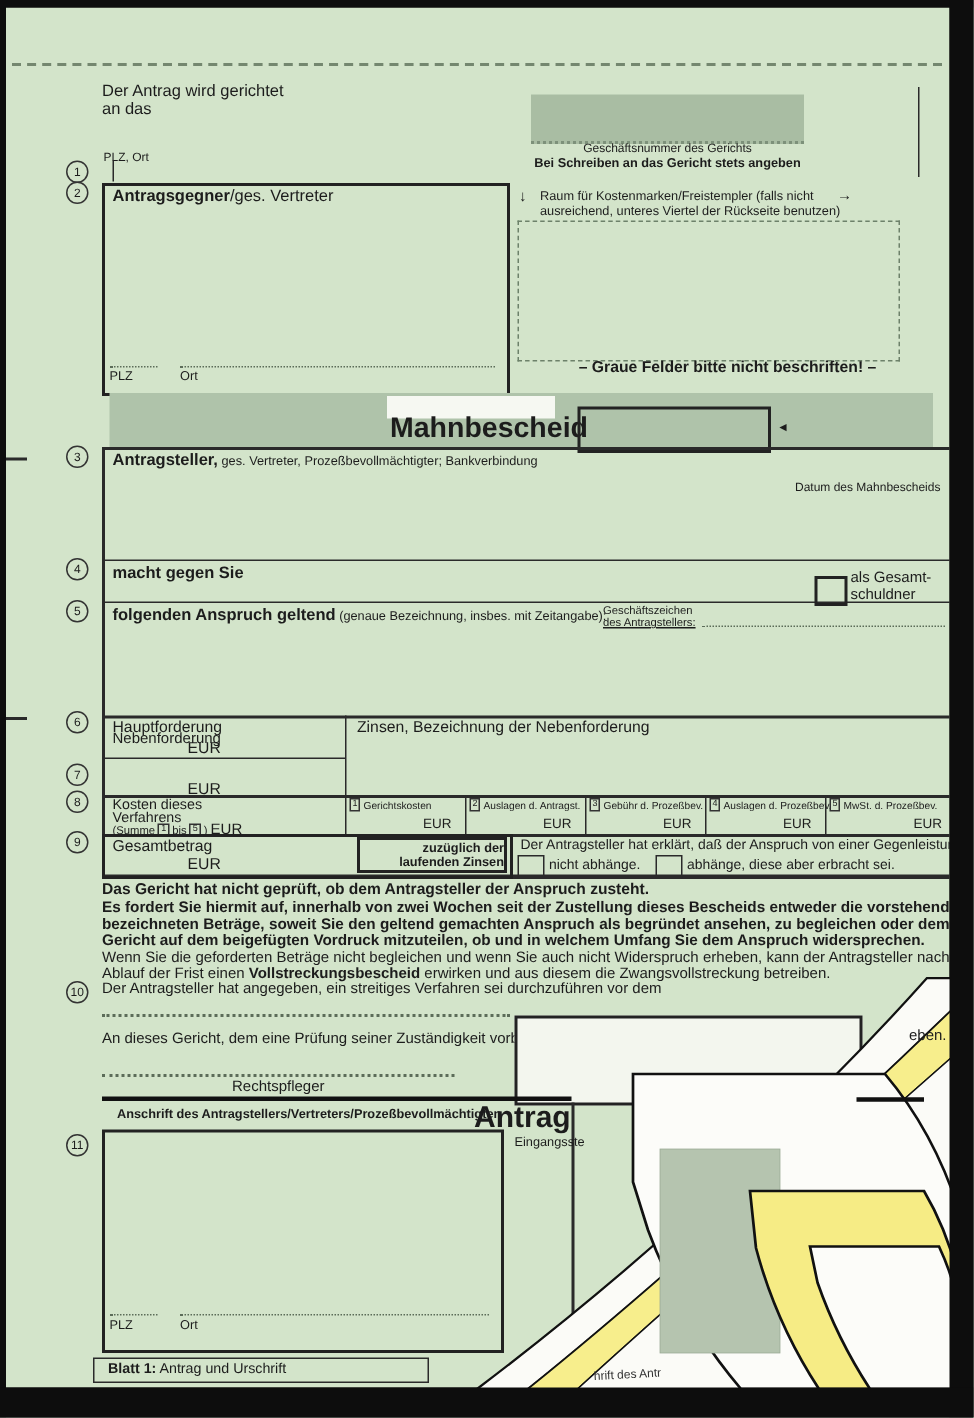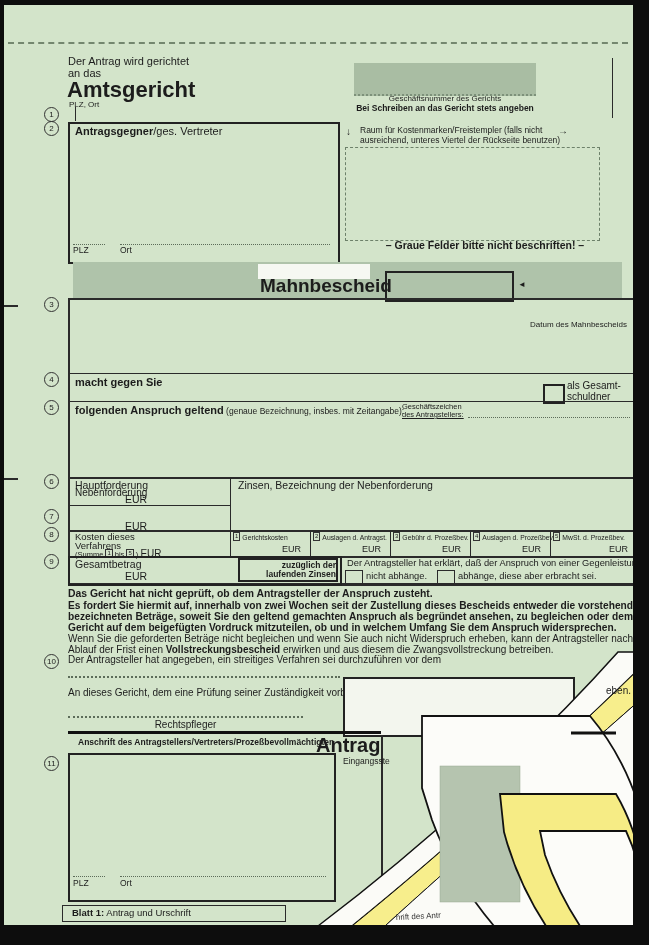--- a/index.html
+++ b/index.html
@@ -29,21 +29,20 @@
 </head>
 <body>
 
 <div class="page">
   <div class="sheet"></div>
 
   <div class="t" style="left:8px;top:42px;width:620px;border-top:2px dashed #74876f;height:0;"></div>
 
   <div class="t" style="left:68px;top:56px;font-size:11px;">Der Antrag wird gerichtet</div>
   <div class="t" style="left:68px;top:68px;font-size:11px;">an das</div>
-  <div class="t b" style="left:67px;top:78px;font-size:22px;">Amtsgericht</div>
   <div class="t" style="left:69px;top:101px;font-size:8px;">PLZ, Ort</div>
   <div class="vl" style="left:75px;top:107px;height:14px;"></div>
 
   <div class="t grey" style="left:354px;top:63px;width:182px;height:31px;border-bottom:2px dotted #7d917a;"></div>
   <div class="t" style="left:340px;top:95px;width:210px;text-align:center;font-size:8px;">Geschäftsnummer des Gerichts</div>
   <div class="t b" style="left:330px;top:104px;width:230px;text-align:center;font-size:8.5px;">Bei Schreiben an das Gericht stets angeben</div>
   <div class="vl" style="left:612px;top:58px;height:60px;"></div>
 
   <div class="box" style="left:68px;top:122px;width:268px;height:138px;"></div>
   <div class="t" style="left:75px;top:126px;font-size:11px;">
@@ -71,20 +70,24 @@
   <div class="hl hl2" style="left:68px;top:298px;width:565px;"></div>
   <div class="hl" style="left:68px;top:373px;width:565px;"></div>
   <div class="hl" style="left:68px;top:401px;width:565px;"></div>
   <div class="hl hl2" style="left:68px;top:477px;width:565px;"></div>
   <div class="hl" style="left:68px;top:505px;width:162px;"></div>
   <div class="hl hl2" style="left:68px;top:530px;width:565px;"></div>
   <div class="hl hl2" style="left:68px;top:556px;width:565px;"></div>
   <div class="hl" style="left:68px;top:583px;width:565px;border-top-width:3px;"></div>
   <div class="vl" style="left:68px;top:298px;height:285px;border-left-width:2px;"></div>
 
+  <div class="t" style="left:75px;top:302px;font-size:8.5px;">
+    <span class="b" style="font-size:11px;">Antragsteller,</span>
+    <span>ges. Vertreter, Prozeßbevollmächtigter; Bankverbindung</span>
+  </div>
 
   <div class="t b" style="left:75px;top:377px;font-size:11px;">macht gegen Sie</div>
   <div class="box" style="left:543px;top:384px;width:18px;height:16px;"></div>
   <div class="t" style="left:567px;top:381px;font-size:10px;">als Gesamt-</div>
   <div class="t" style="left:567px;top:392px;font-size:10px;">schuldner</div>
 
   <div class="t" style="left:75px;top:405px;font-size:8.5px;">
     <span class="b" style="font-size:11px;">folgenden Anspruch geltend</span>
     <span>(genaue Bezeichnung, insbes. mit Zeitangabe):</span>
   </div>

